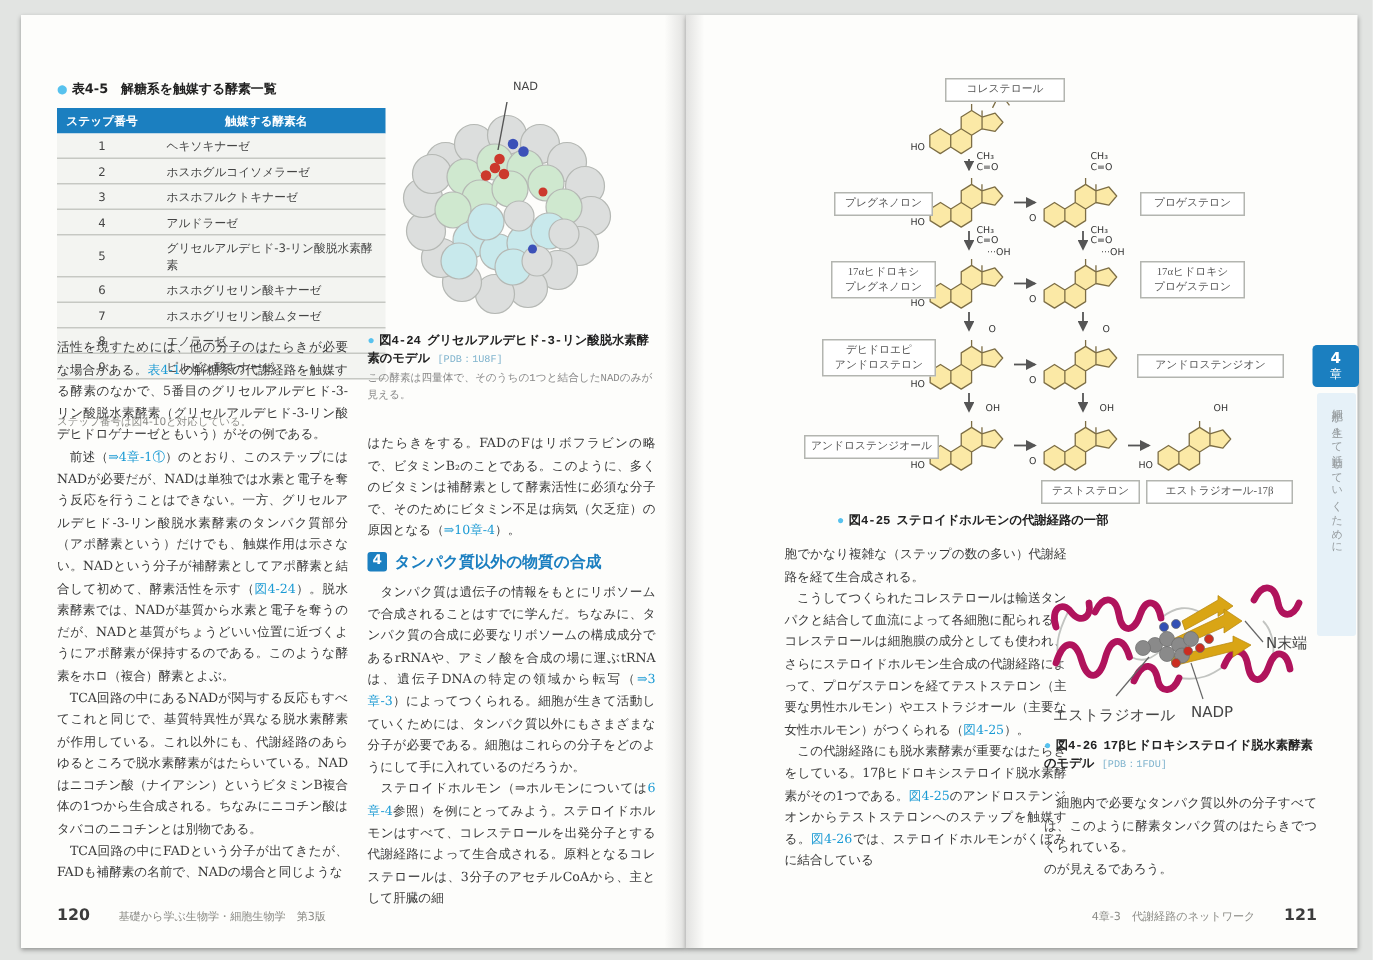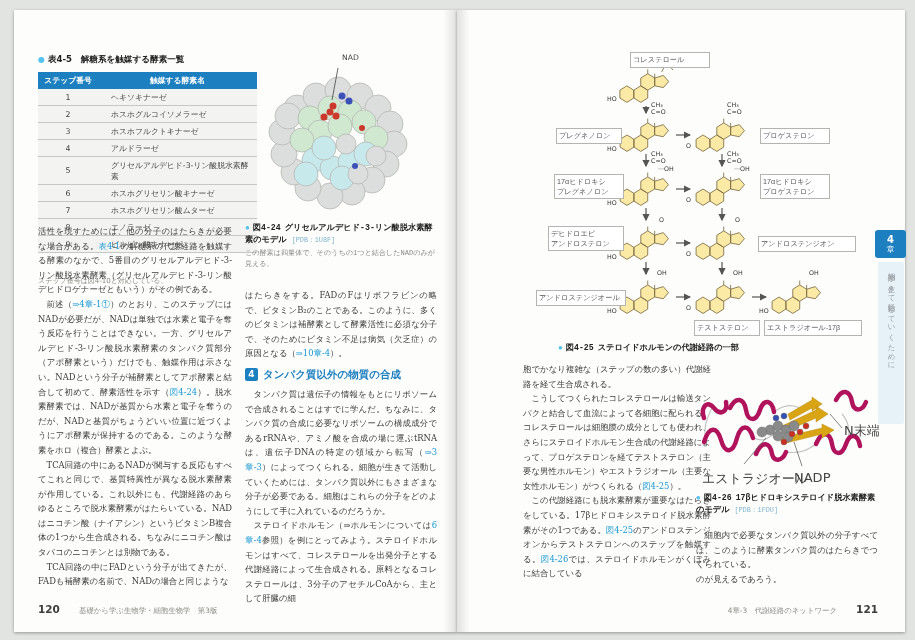--- a/index.html
+++ b/index.html
@@ -30,28 +30,28 @@
   .cap .figno{margin-right:4px}
   .cap .pdb{color:#7fb3cd;font-weight:normal;font-size:6.8px}
   .cap-note{font-size:7.1px;color:#888;line-height:10.5px;font-weight:normal;margin-top:2px}
   
   .sec-head{display:flex;align-items:center;gap:5px;margin:7px 0 5px}
   .sec-num{width:13px;height:13px;background:#1b7fc0;color:#fff;font-family:"DejaVu Sans","Liberation Sans",sans-serif;
            font-weight:bold;font-size:9px;line-height:13px;text-align:center;border-radius:2px}
   .sec-title{color:#1b7fc0;font-family:"DejaVu Sans","Liberation Sans",sans-serif;font-weight:bold;font-size:10.5px}
   
   .pl{position:absolute;background:#fff;border:1px solid #b3b5b0;color:#555;
-      font-family:Liberation Sans, sans-serif;font-size:7.2px;line-height:9.5px;
-      padding:2px 2px;box-sizing:border-box}
+      font-family:Liberation Serif, serif;font-size:7.2px;line-height:9.5px;
+      text-align:center;padding:2px 2px;box-sizing:border-box}
   .struct{position:absolute;width:56px;height:38px}
   .ann{position:absolute;font-family:"DejaVu Sans","Liberation Sans",sans-serif;
        font-size:6.3px;line-height:7.3px;color:#333;white-space:nowrap}
   .ann .shift{margin-left:7px}
   
-  .figlab{position:absolute;font-family:"DejaVu Sans","Liberation Sans",sans-serif;font-size:13px;color:#444;white-space:nowrap}
+  .figlab{position:absolute;font-family:"DejaVu Sans","Liberation Sans",sans-serif;font-size:10px;color:#444;white-space:nowrap}
   
   .foot{font-family:"DejaVu Sans","Liberation Sans",sans-serif;font-size:7.4px;color:#8b8b86}
   .pageno{font-family:"DejaVu Sans","Liberation Sans",sans-serif;font-weight:bold;font-size:10.5px;color:#3c3c3c}
   
   .side-box{position:absolute;left:875px;top:230px;width:31px;height:28px;background:#1b7fc0;border-radius:3px;
             color:#fff;display:flex;flex-direction:column;align-items:center;justify-content:center;
             font-family:"DejaVu Sans","Liberation Sans",sans-serif}
   .side-box .n{font-weight:bold;font-size:10px;line-height:10px}
   .side-box .c{font-size:8px;line-height:9px}
   .side-strip{position:absolute;left:878px;top:262px;width:26px;height:162px;background:#e6f1f8;border-radius:2px;

